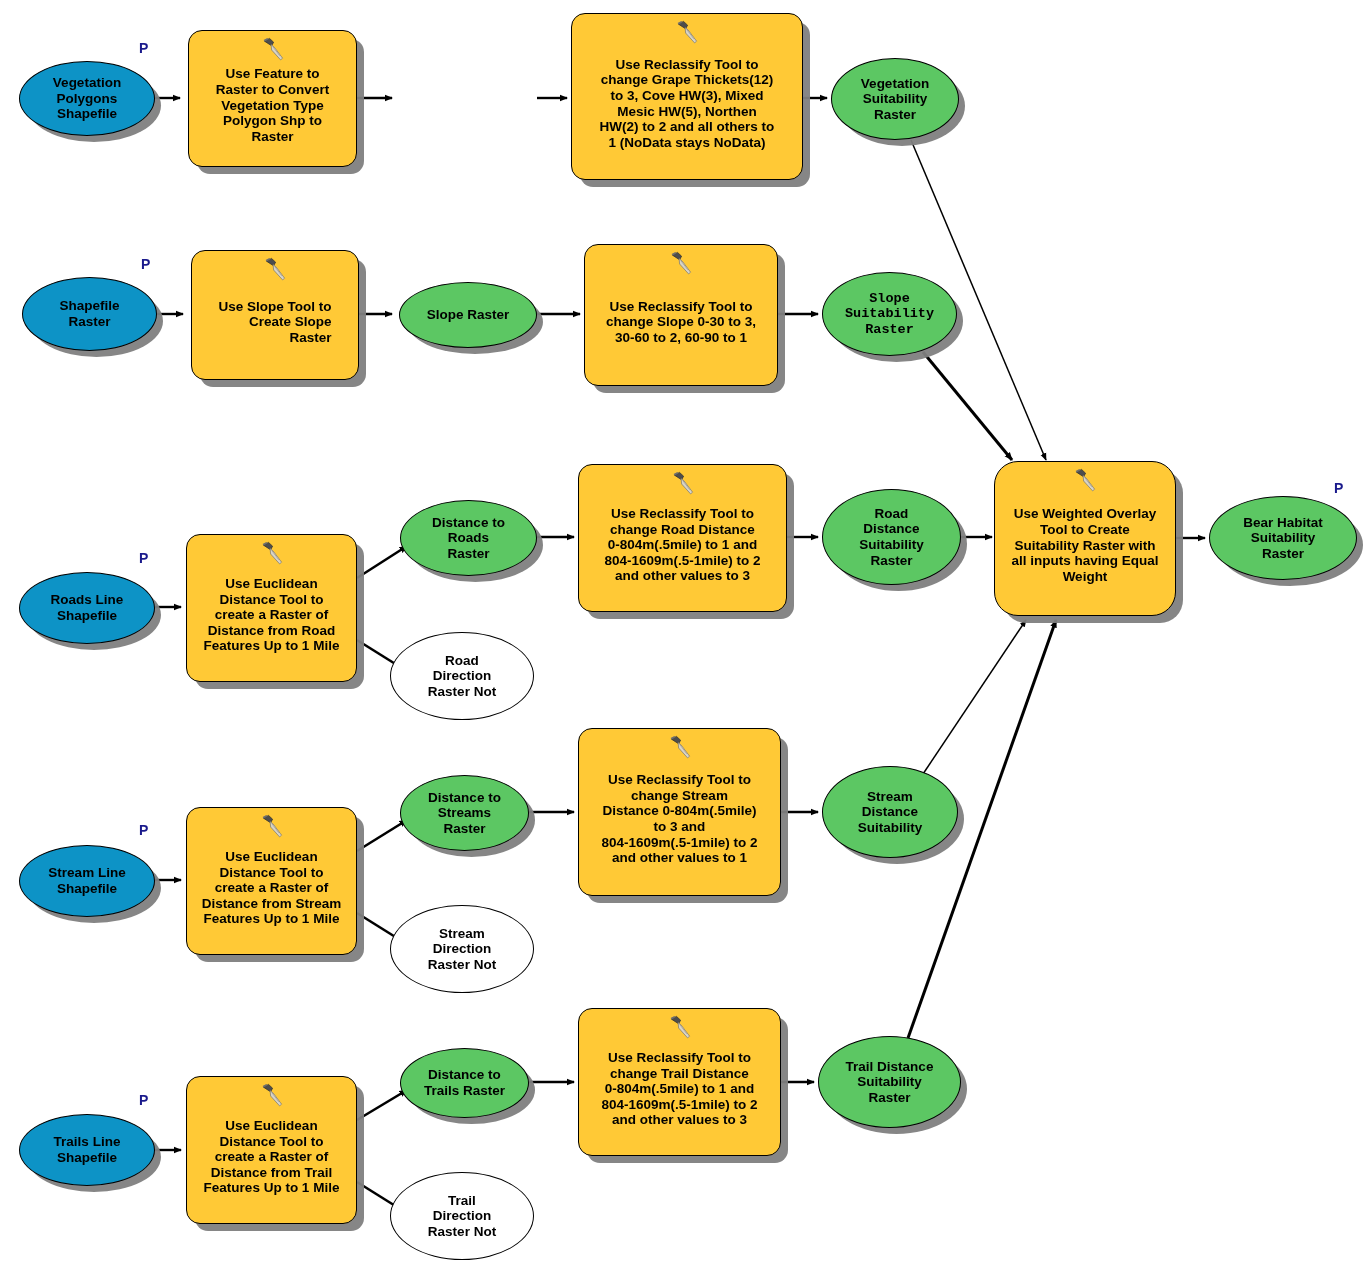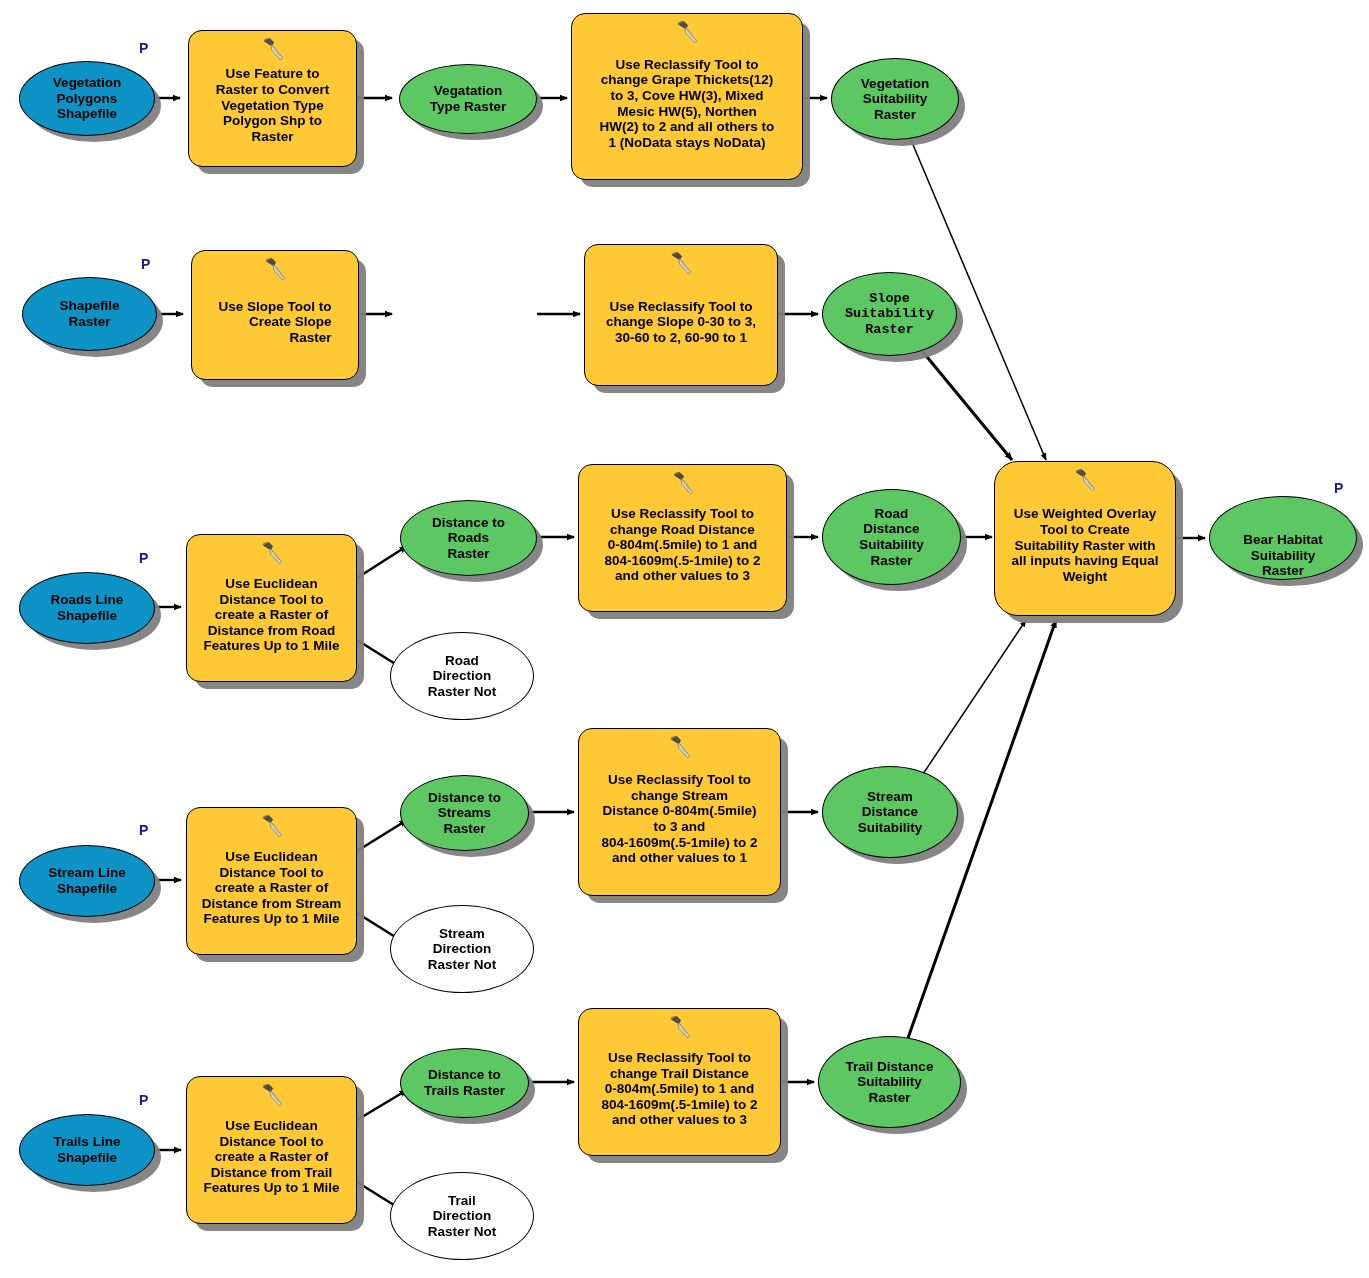--- a/index.html
+++ b/index.html
@@ -159,24 +159,20 @@
       <path d="M11.1 8.4 L14.2 11.1 L22.6 22.2 L20.6 23.9 L11.6 14.0 Z" fill="#d8d4c8" stroke="#7a766b" stroke-width="0.7"></path>
       <path d="M12.6 10.3 L19.8 19.8" stroke="#a9a495" stroke-width="0.9" fill="none"></path>
     </svg>
     <span class="label">Use Feature to
 Raster to Convert
 Vegetation Type
 Polygon Shp to
 Raster</span>
   </div>
 
-  <div class="node ellipse output" style="left:399px; top:64px; width:138px; height:70px;">
-    <span class="label">Vegatation
-Type Raster</span>
-  </div>
 
   <div class="node tool" style="left:571px; top:13px; width:232px; height:167px;">
     <svg class="hammer" viewBox="0 0 26 26">
       <path d="M4.5 5.2 L9.5 2.4 L13.6 6.2 L11.6 9.8 Z" fill="#4d4d4d" stroke="#2b2b2b" stroke-width="0.7"></path>
       <path d="M3.6 4.0 L7.4 1.9 L8.6 3.3 L4.7 5.6 Z" fill="#6e6e6e"></path>
       <path d="M11.1 8.4 L14.2 11.1 L22.6 22.2 L20.6 23.9 L11.6 14.0 Z" fill="#d8d4c8" stroke="#7a766b" stroke-width="0.7"></path>
       <path d="M12.6 10.3 L19.8 19.8" stroke="#a9a495" stroke-width="0.9" fill="none"></path>
     </svg>
     <span class="label">Use Reclassify Tool to
 change Grape Thickets(12)
@@ -204,20 +200,23 @@
       <path d="M4.5 5.2 L9.5 2.4 L13.6 6.2 L11.6 9.8 Z" fill="#4d4d4d" stroke="#2b2b2b" stroke-width="0.7"></path>
       <path d="M3.6 4.0 L7.4 1.9 L8.6 3.3 L4.7 5.6 Z" fill="#6e6e6e"></path>
       <path d="M11.1 8.4 L14.2 11.1 L22.6 22.2 L20.6 23.9 L11.6 14.0 Z" fill="#d8d4c8" stroke="#7a766b" stroke-width="0.7"></path>
       <path d="M12.6 10.3 L19.8 19.8" stroke="#a9a495" stroke-width="0.9" fill="none"></path>
     </svg>
     <span class="label">Use Slope Tool to
 Create Slope
 Raster</span>
   </div>
 
+  <div class="node ellipse output" style="left:399px; top:282px; width:138px; height:66px;">
+    <span class="label">Slope Raster</span>
+  </div>
 
   <div class="node tool" style="left:584px; top:244px; width:194px; height:142px;">
     <svg class="hammer" viewBox="0 0 26 26">
       <path d="M4.5 5.2 L9.5 2.4 L13.6 6.2 L11.6 9.8 Z" fill="#4d4d4d" stroke="#2b2b2b" stroke-width="0.7"></path>
       <path d="M3.6 4.0 L7.4 1.9 L8.6 3.3 L4.7 5.6 Z" fill="#6e6e6e"></path>
       <path d="M11.1 8.4 L14.2 11.1 L22.6 22.2 L20.6 23.9 L11.6 14.0 Z" fill="#d8d4c8" stroke="#7a766b" stroke-width="0.7"></path>
       <path d="M12.6 10.3 L19.8 19.8" stroke="#a9a495" stroke-width="0.9" fill="none"></path>
     </svg>
     <span class="label">Use Reclassify Tool to
 change Slope 0-30 to 3,
@@ -293,21 +292,21 @@
     </svg>
     <span class="label">Use Weighted Overlay
 Tool to Create
 Suitability Raster with
 all inputs having Equal
 Weight</span>
   </div>
 
   <div class="pmark" style="left:1334px; top:480px;">P</div>
 
-  <div class="node ellipse output" style="left:1209px; top:496px; width:148px; height:84px;align-items:flex-end;">
+  <div class="node ellipse output" style="left:1209px; top:496px; width:148px; height:84px;">
     <span class="label">Bear Habitat
 Suitability
 Raster</span>
   </div>
 
   <div class="pmark" style="left:139px; top:822px;">P</div>
 
   <div class="node ellipse input" style="left:19px; top:845px; width:136px; height:72px;">
     <span class="label">Stream Line
 Shapefile</span>

